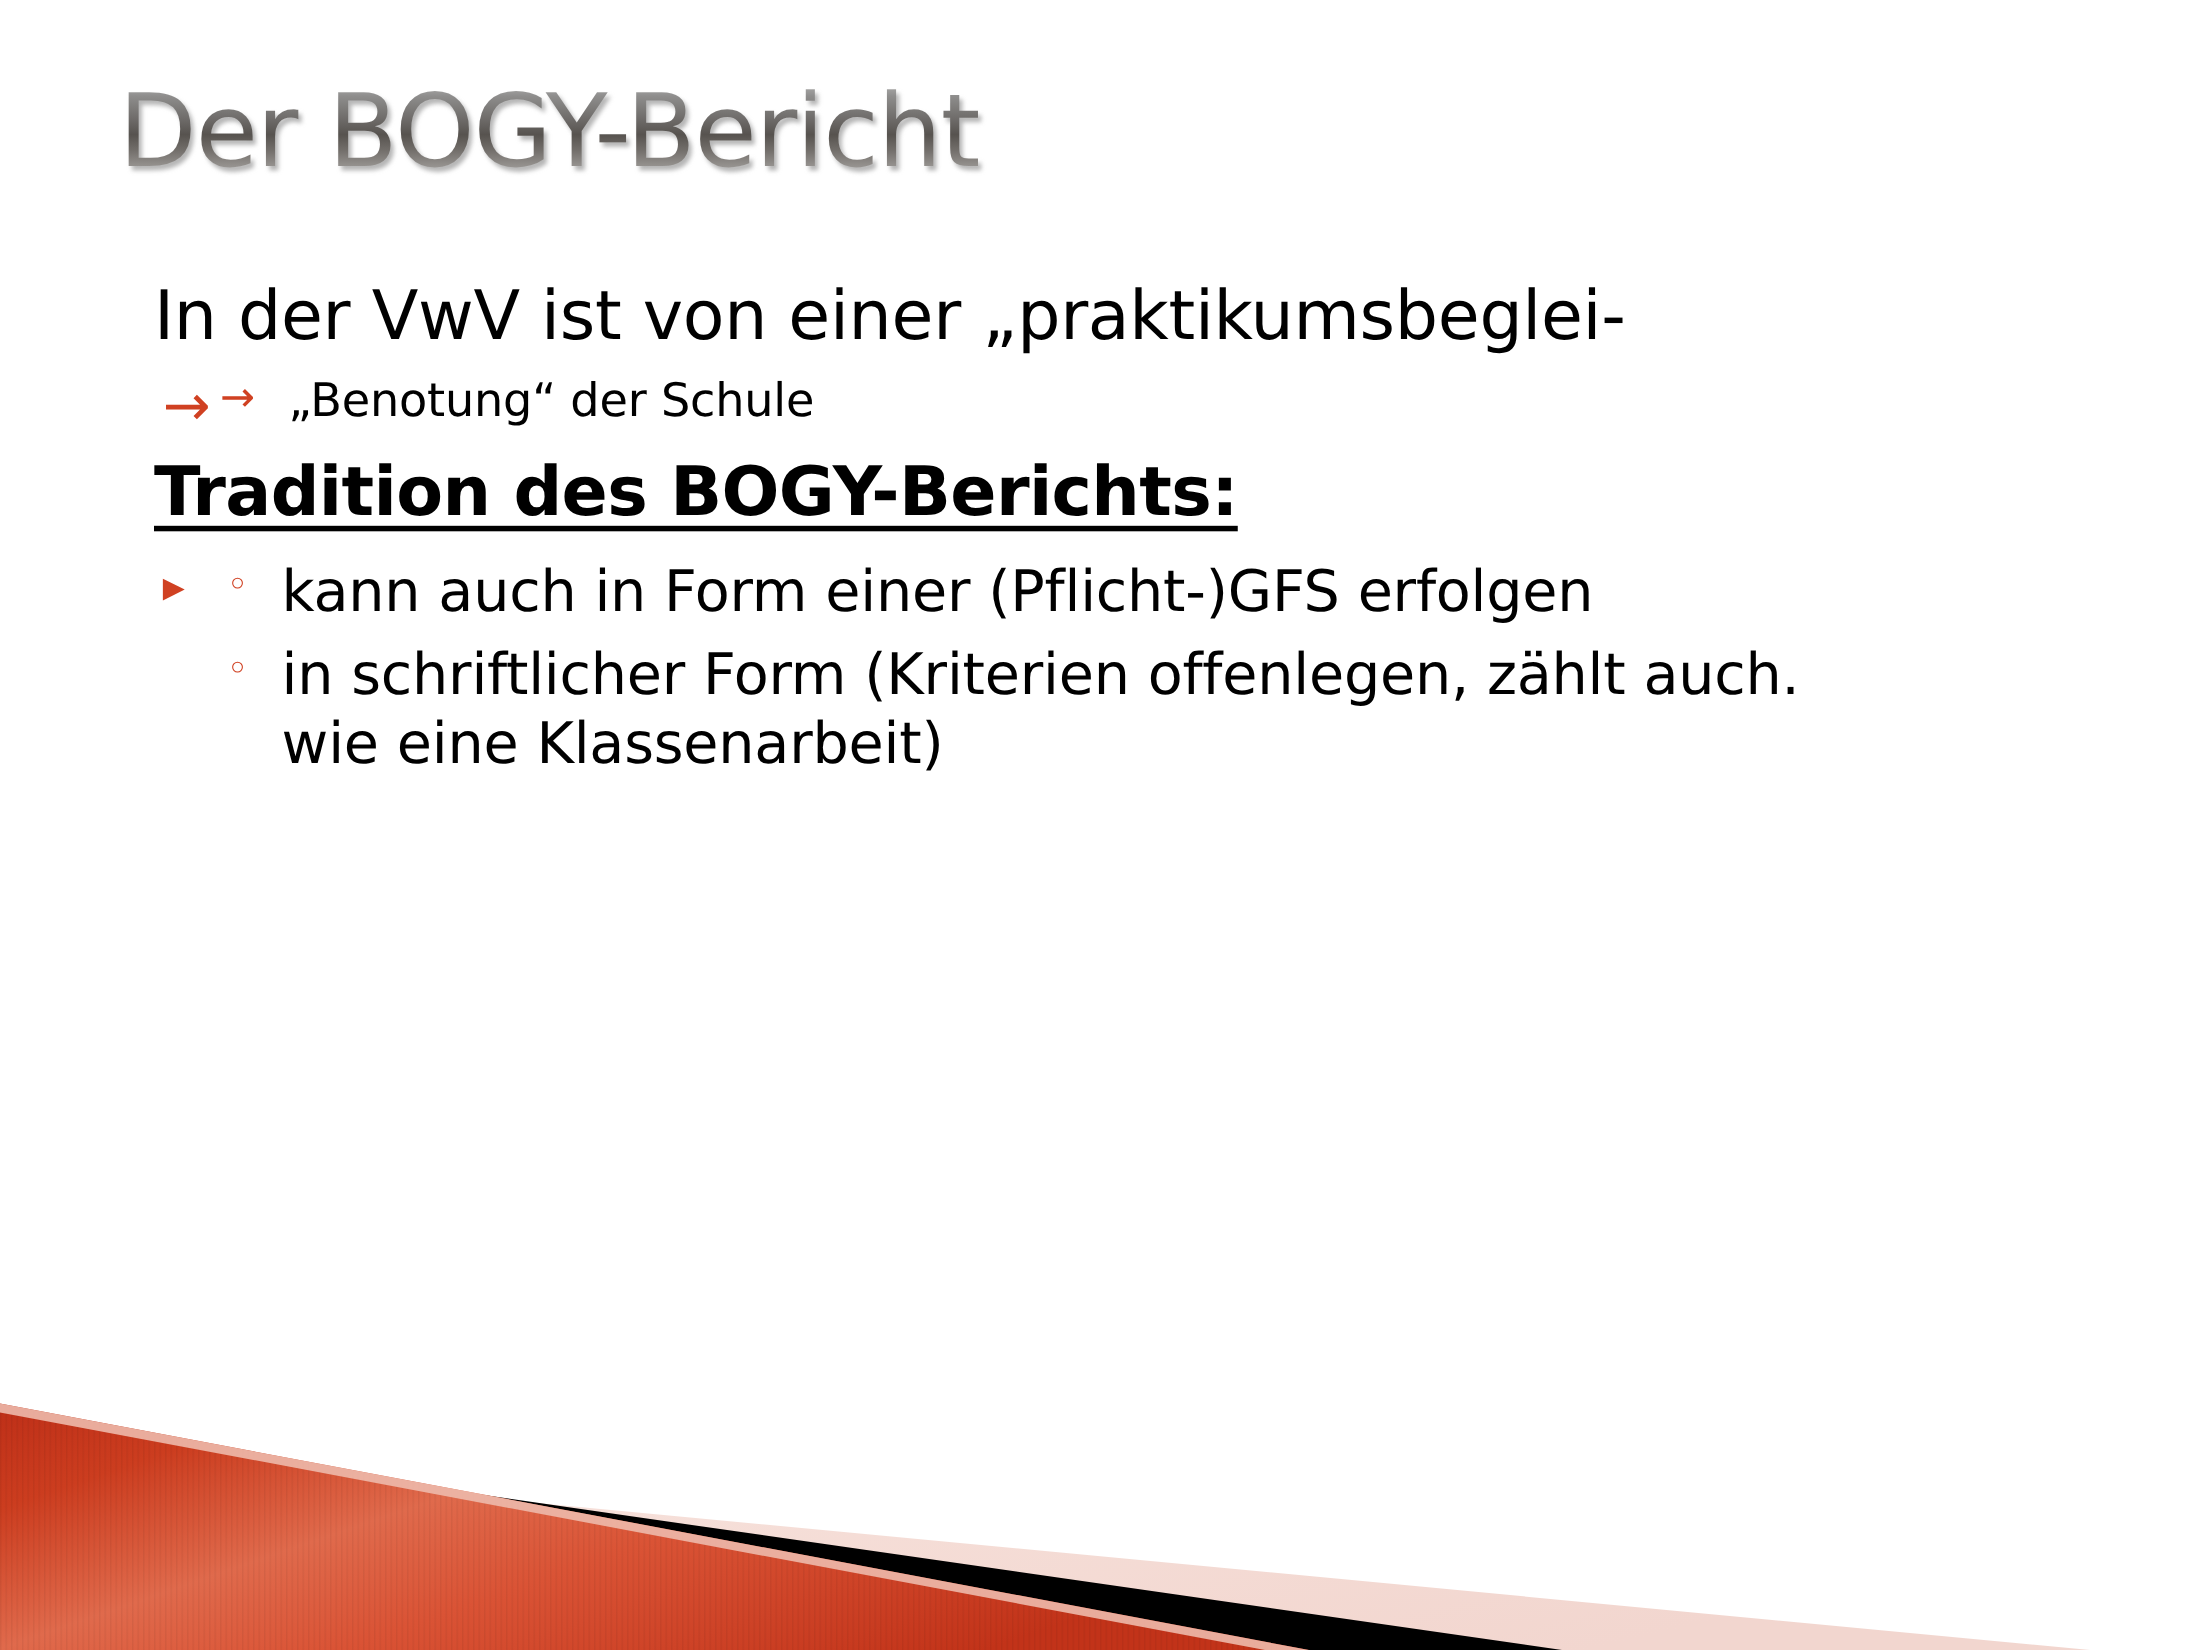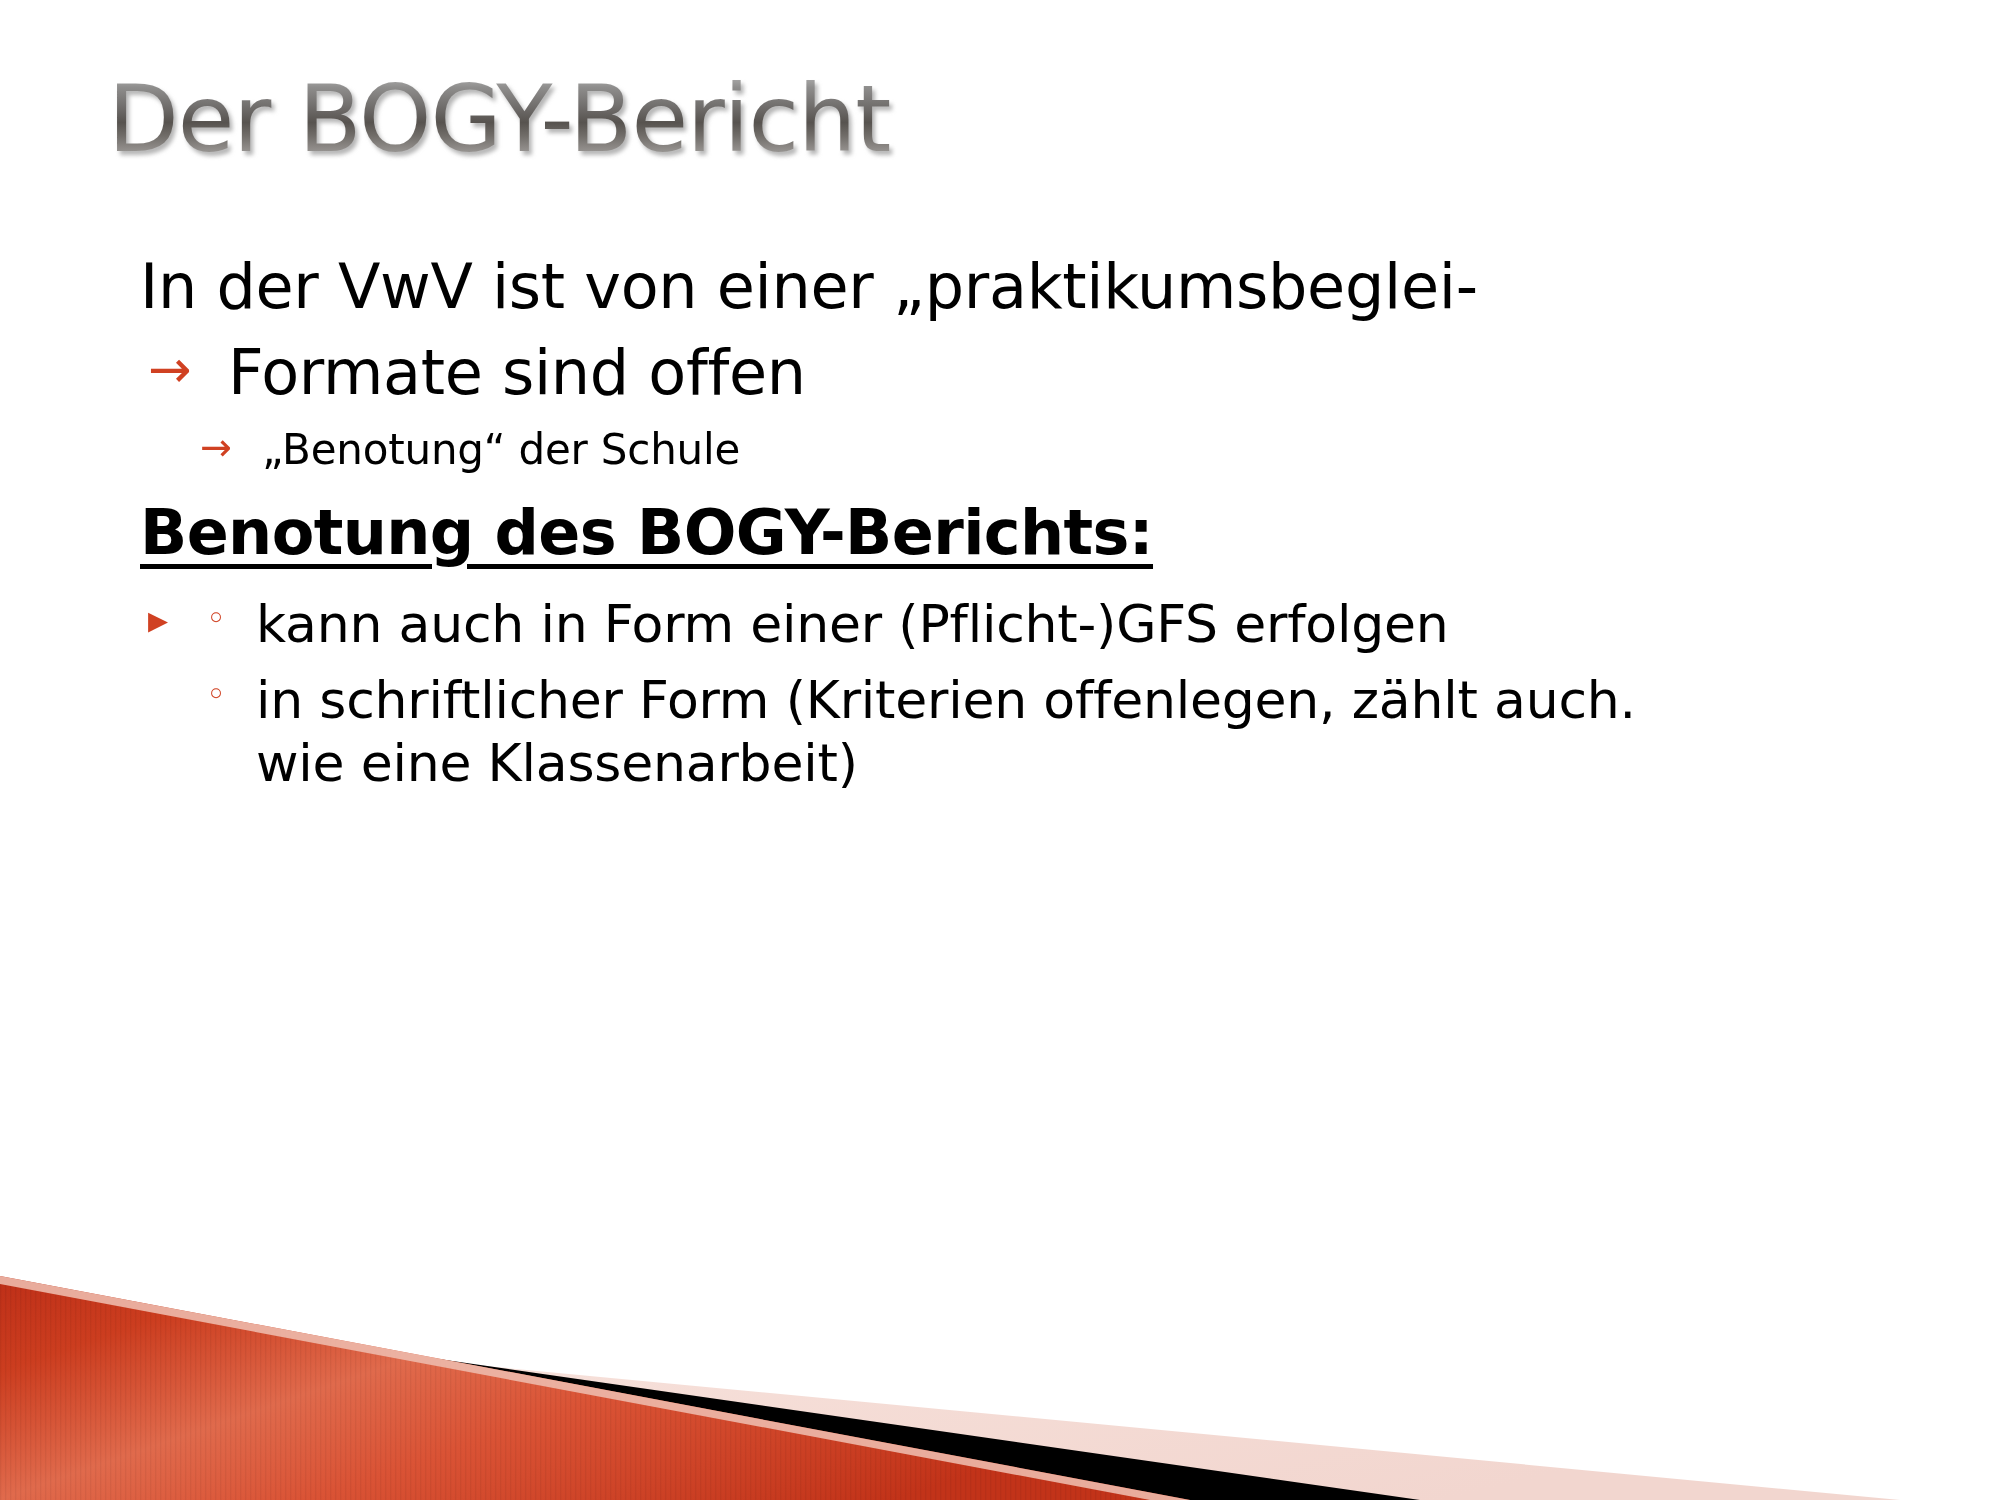--- a/index.html
+++ b/index.html
@@ -175,30 +175,29 @@
   </div>
 
   <div class="body">
 
     <p class="lvl1">
       <span>In der VwV ist von einer „praktikumsbeglei-</span><br>
     </p>
 
     <p class="arrow-row">
       <span class="marker">→</span>
-      <span>Formate sind offen</span>
     </p>
 
     <p class="arrow-row-2">
       <span class="marker">→</span>
       <span>„Benotung“ der Schule</span>
     </p>
 
     <p class="heading-underline">
-      <span class="u">Benotung des BOGY-Berichts:</span>
+      <span class="u">Tradition des BOGY-Berichts:</span>
     </p>
 
     <p class="tri-row">
       <span class="marker">▸</span>
     </p>
 
     <p class="circ-row">
       <span class="marker">◦</span>
       <span>kann auch in Form einer (Pflicht-)GFS erfolgen</span>
     </p>

